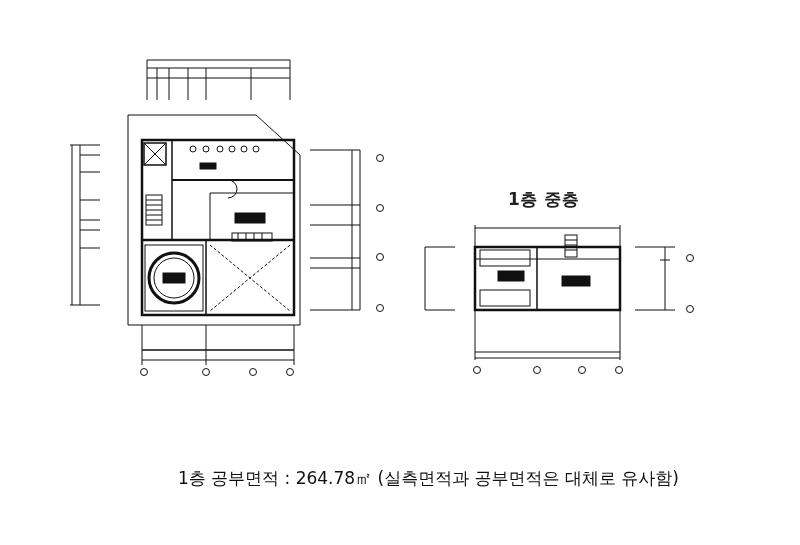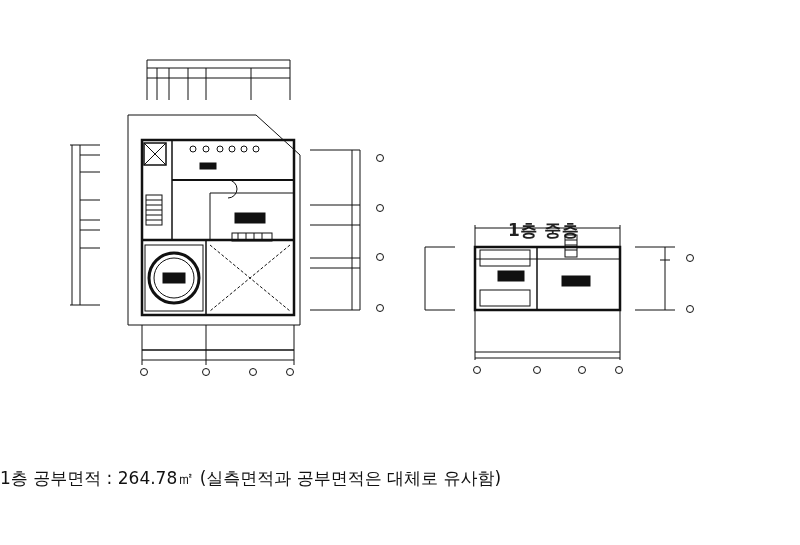--- a/index.html
+++ b/index.html
@@ -1,20 +1,20 @@
 <!DOCTYPE html>
 <html><head>
 <meta charset="utf-8">
 <style>
   html, body { margin:0; padding:0; background:#ffffff; }
   body { width:800px; height:545px; position:relative; overflow:hidden; font-family:"DejaVu Sans", sans-serif; }
   .plan { position:absolute; }
   svg { display:block; }
-  .title-mezz { position:absolute; left:508px; top:188px; font-size:17px; font-weight:bold; color:#222; letter-spacing:0.5px;margin-top:31px; }
-  .caption { position:absolute; left:0; width:664px; top:467px; text-align:left; font-size:17px; color:#111; }
+  .title-mezz { position:absolute; left:508px; top:188px; font-size:17px; font-weight:bold; color:#222; letter-spacing:0.5px; }
+  .caption { position:absolute; left:0; width:664px; top:467px; text-align:right; font-size:17px; color:#111;padding-left:15px; }
 </style>
 </head>
 <body>
 
 <div class="plan" style="left:60px;top:55px;">
   <svg width="340" height="330" viewBox="0 0 340 330">
     <g stroke="#111" fill="none" stroke-width="1">
 
       <line x1="87" y1="5" x2="230" y2="5"></line>
       <line x1="87" y1="13" x2="230" y2="13"></line>

